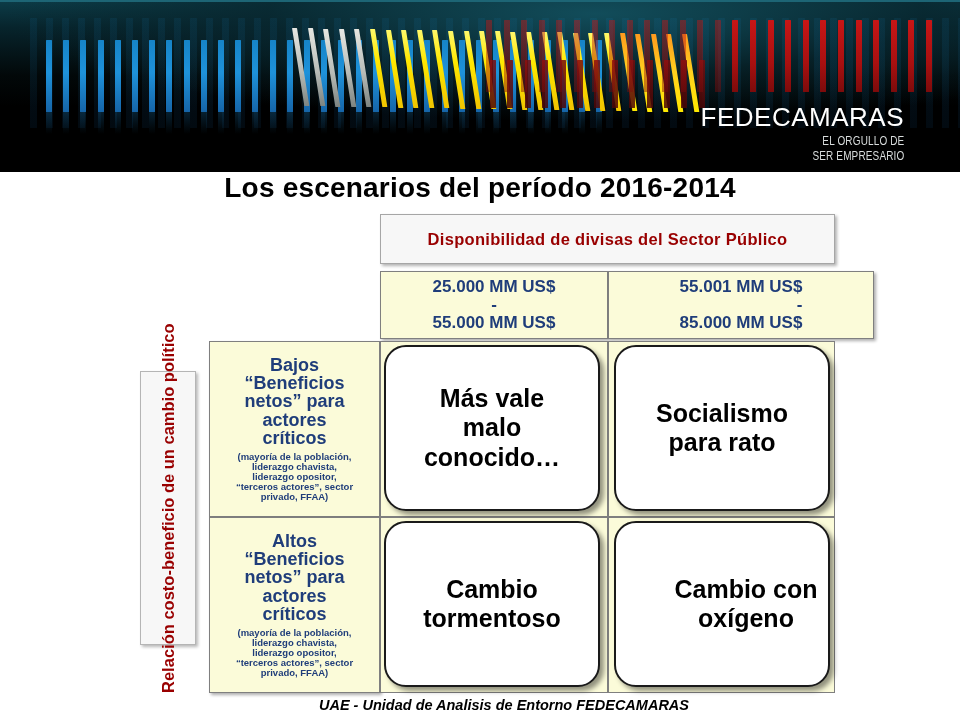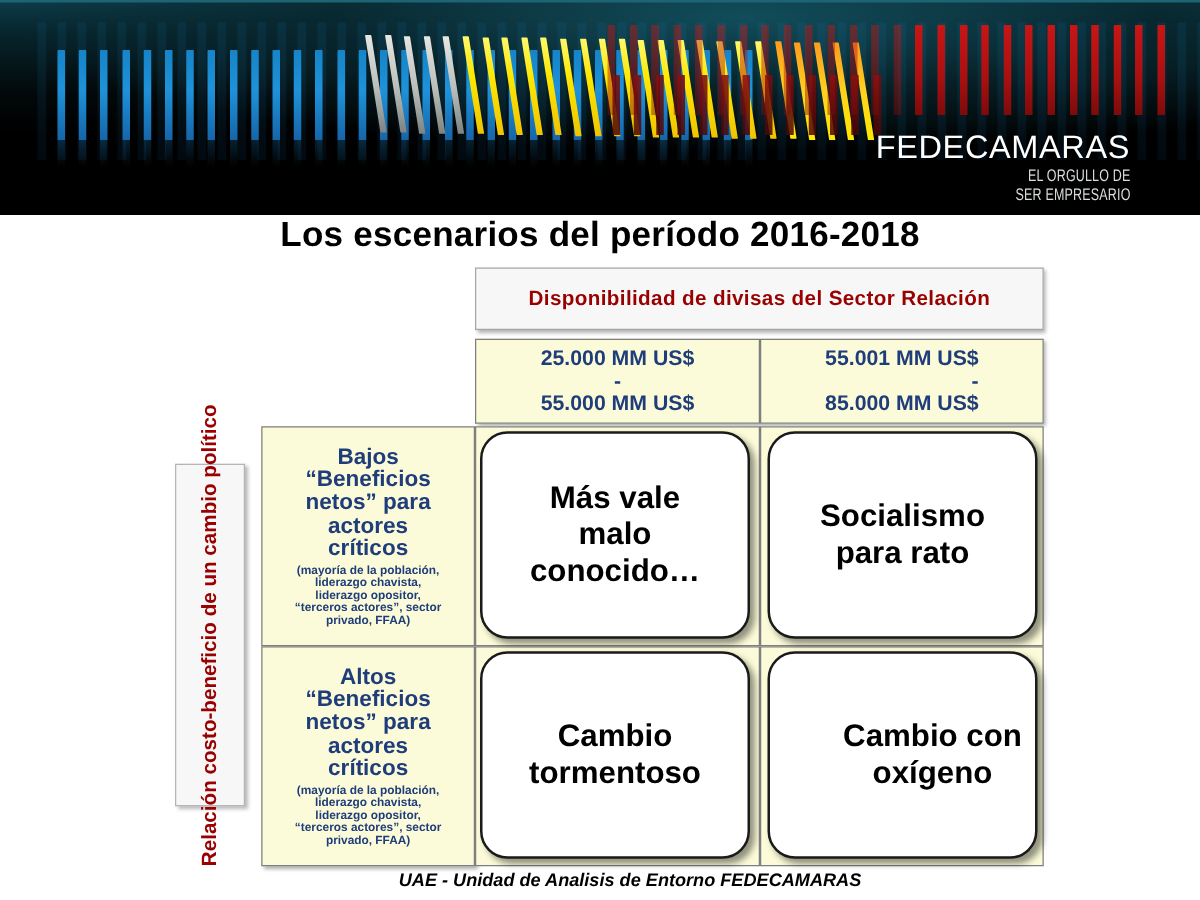--- a/index.html
+++ b/index.html
@@ -155,21 +155,21 @@
     color: #1f3d7a;
     font-family: "Liberation Sans", sans-serif;
     font-weight: bold;
     font-size: 17px;
     line-height: 1.06;
     text-align: center;
     white-space: pre-line;
     box-sizing: border-box;
   }
   #colhead-0 { left: 181px; width: 228px; }
-  #colhead-1 { left: 409px; width: 227px; text-align: right; }
+  #colhead-1 { left: 409px; width: 266px; text-align: right; }
 
   .rowhead {
     position: absolute;
     left: 10px;
     width: 171px;
     background: #fbfbd9;
     border: 1px solid #7f7f7f;
     box-shadow: 2px 2px 3px rgba(0,0,0,0.32);
     box-sizing: border-box;
     display: flex;
@@ -473,26 +473,26 @@
       <div class="bar bar-red" style="left: 926px;"></div>
     </div>
 
   <div class="logo">
     <div class="logo-main">FEDECAMARAS</div>
     <div class="logo-sub">EL ORGULLO DE
 SER EMPRESARIO</div>
   </div>
 </div>
 
-<div class="slide-title">Los escenarios del período 2016-2018</div>
+<div class="slide-title">Los escenarios del período 2016-2014</div>
 
 <div class="matrix-wrap">
 
   <div class="colhead-title">Disponibilidad de divisas del
-Sector Relación</div>
+Sector Público</div>
 
   <div class="colhead" id="colhead-0">25.000 MM US$
 -
 55.000 MM US$</div>
   <div class="colhead" id="colhead-1">55.001 MM US$
 -
 85.000 MM US$</div>
 
   <div class="rowhead" id="rowhead-0">
     <div class="rowhead-main">Bajos

